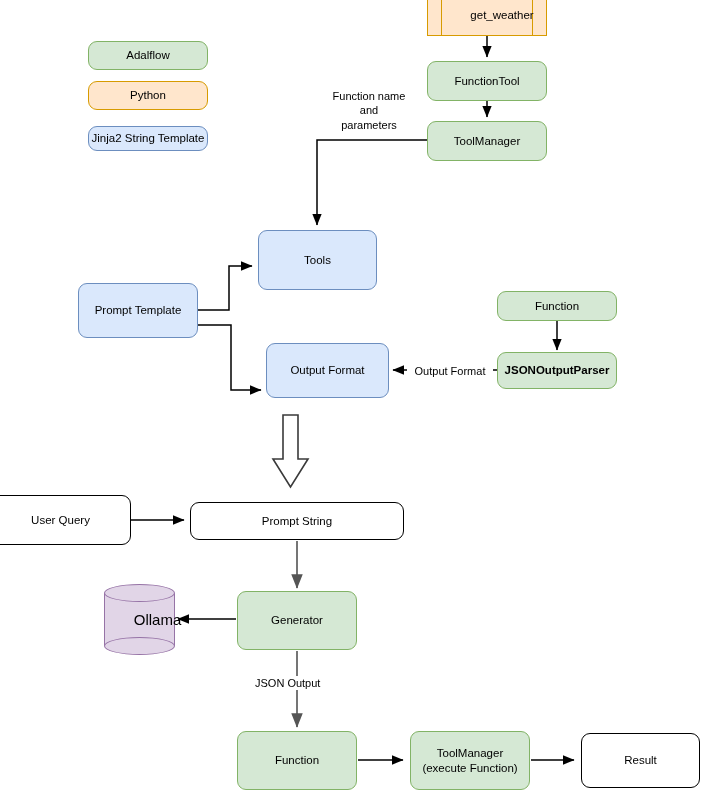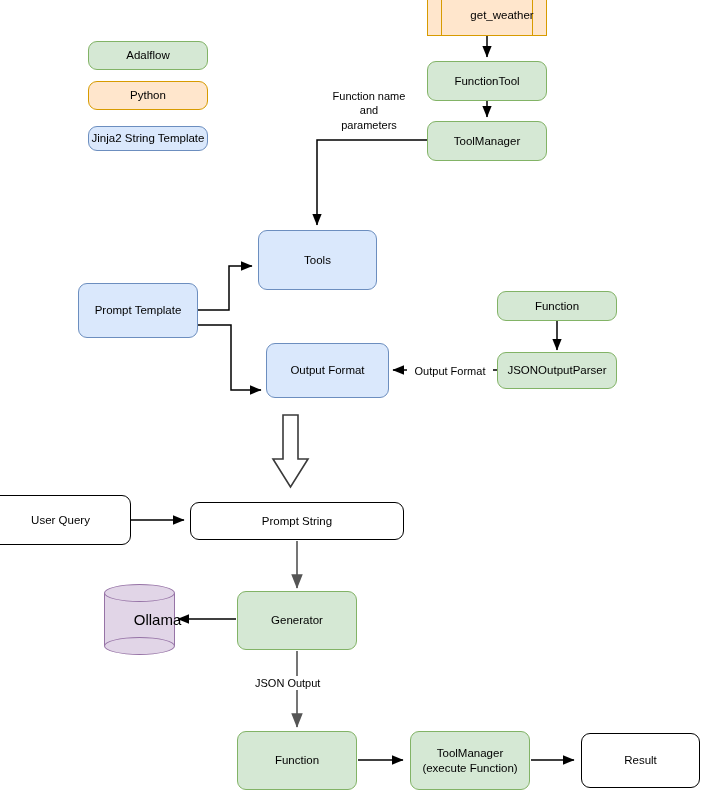--- a/index.html
+++ b/index.html
@@ -223,21 +223,21 @@
   </div>
 
   <div class="node rounded blue" style="left:266px; top:343px; width:123px; height:55px;">
     <span>Output Format</span>
   </div>
 
   <div class="node rounded green" style="left:497px; top:291px; width:120px; height:30px;">
     <span>Function</span>
   </div>
 
-  <div class="node rounded green" style="left:497px; top:352px; width:120px; height:37px;">
+  <div class="node rounded green" style="left:497px; top:352px; width:120px; height:37px;font-weight:bold;">
     <span>JSONOutputParser</span>
   </div>
 
   <div class="edge-label" style="left:407px; top:364px; width:84px;">Output Format</div>
 
   <div class="node rounded white" style="left:-10px; top:495px; width:141px; height:50px;">
     <span>User Query</span>
   </div>
 
   <div class="node rounded white" style="left:190px; top:502px; width:214px; height:38px;">

